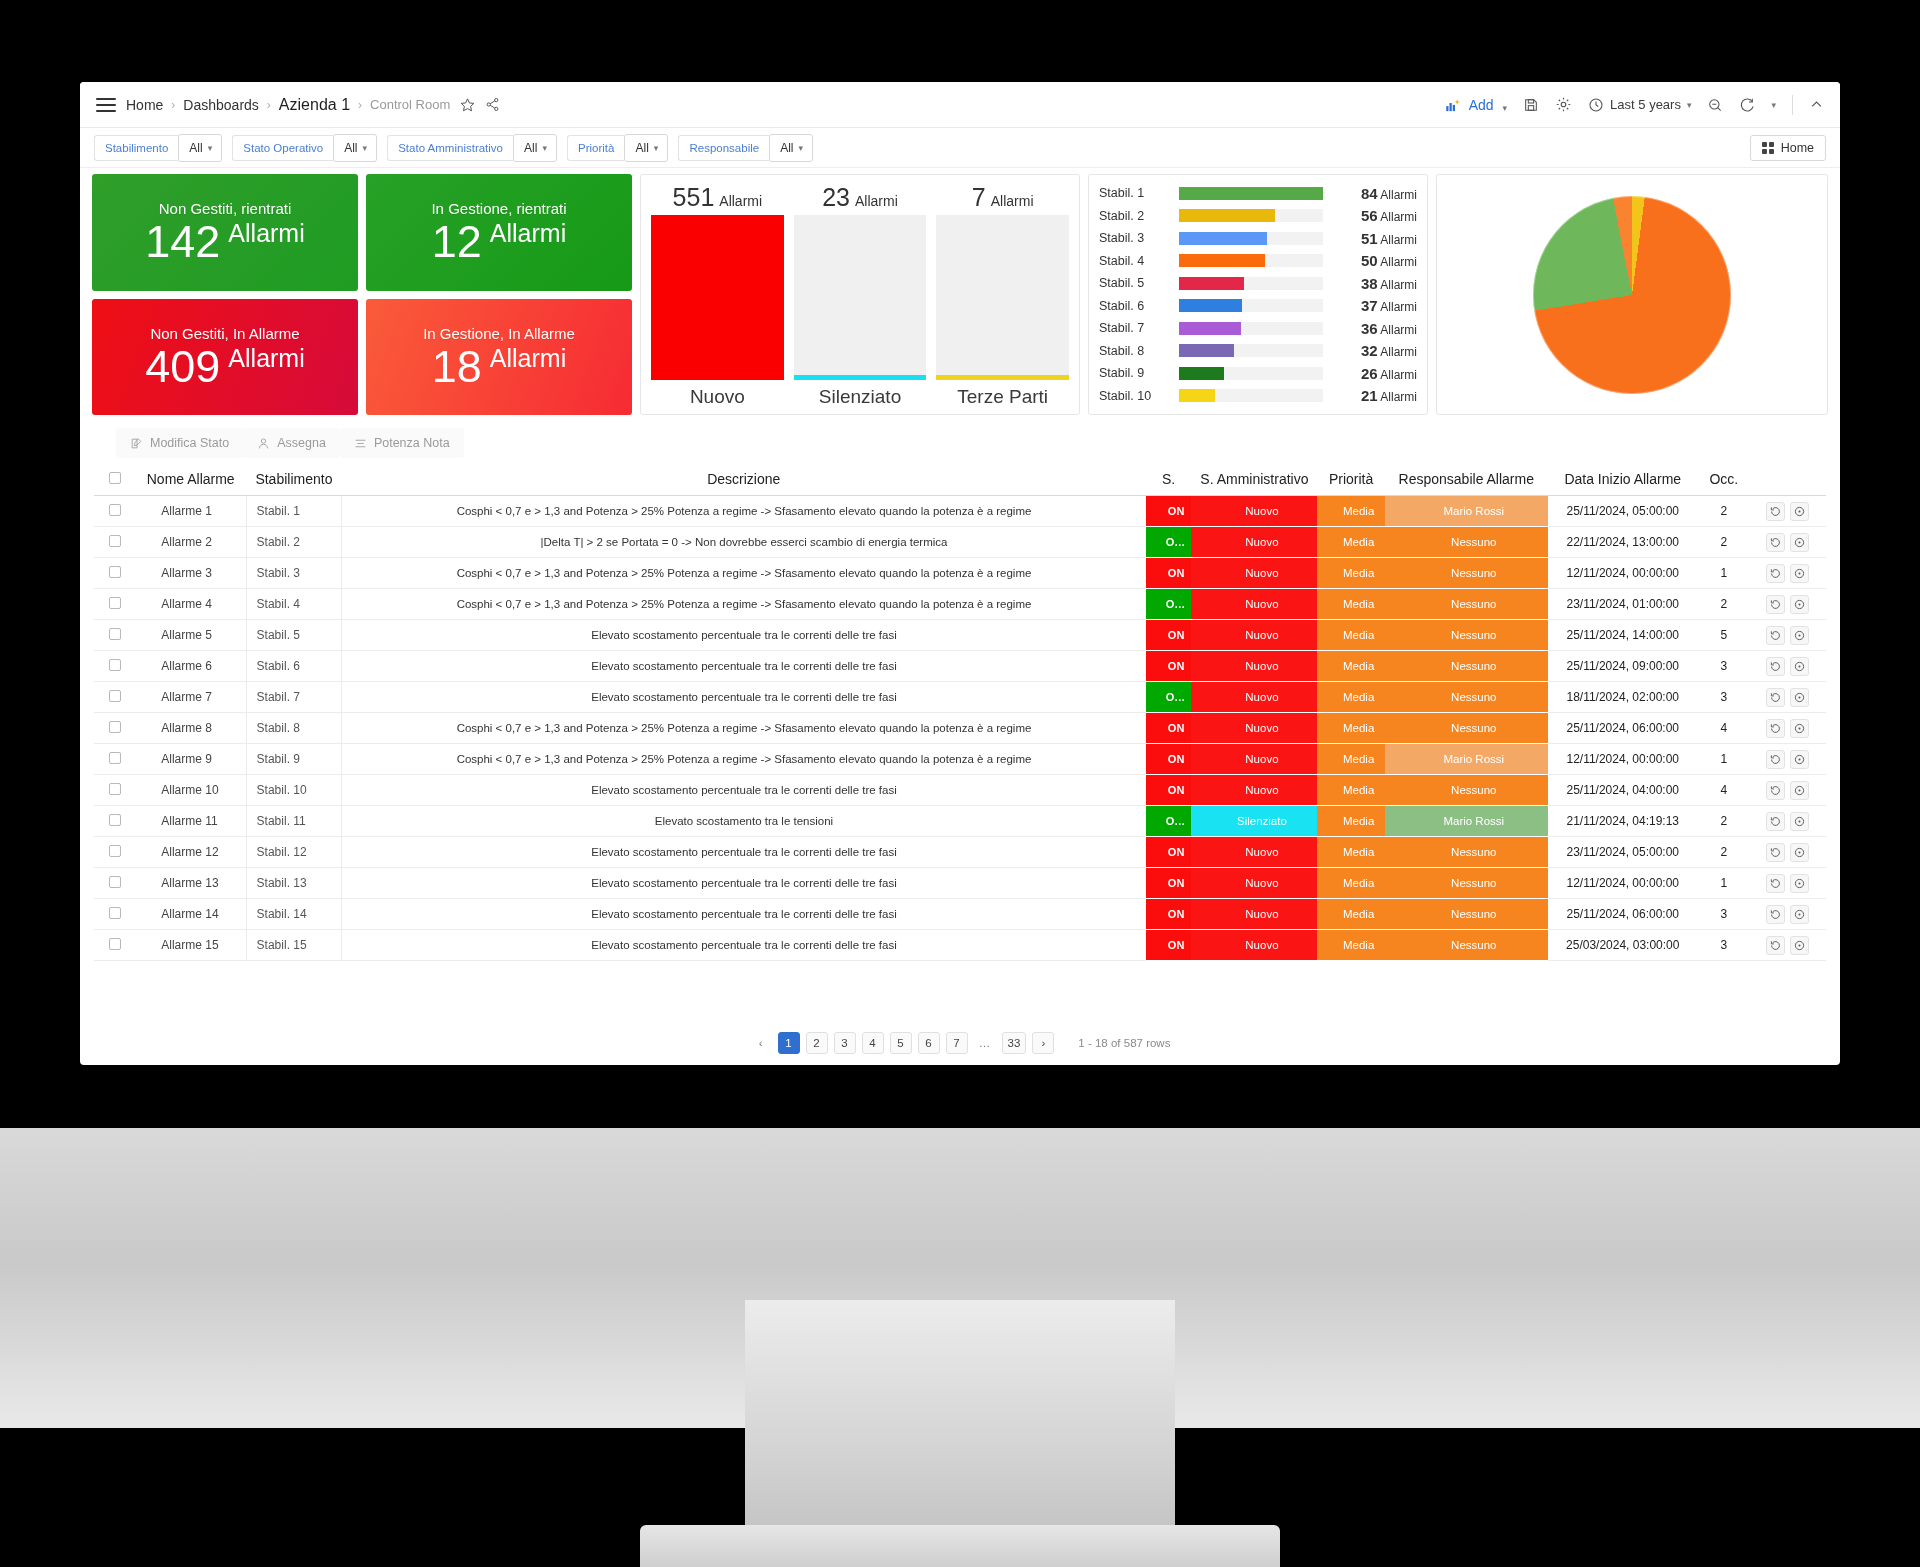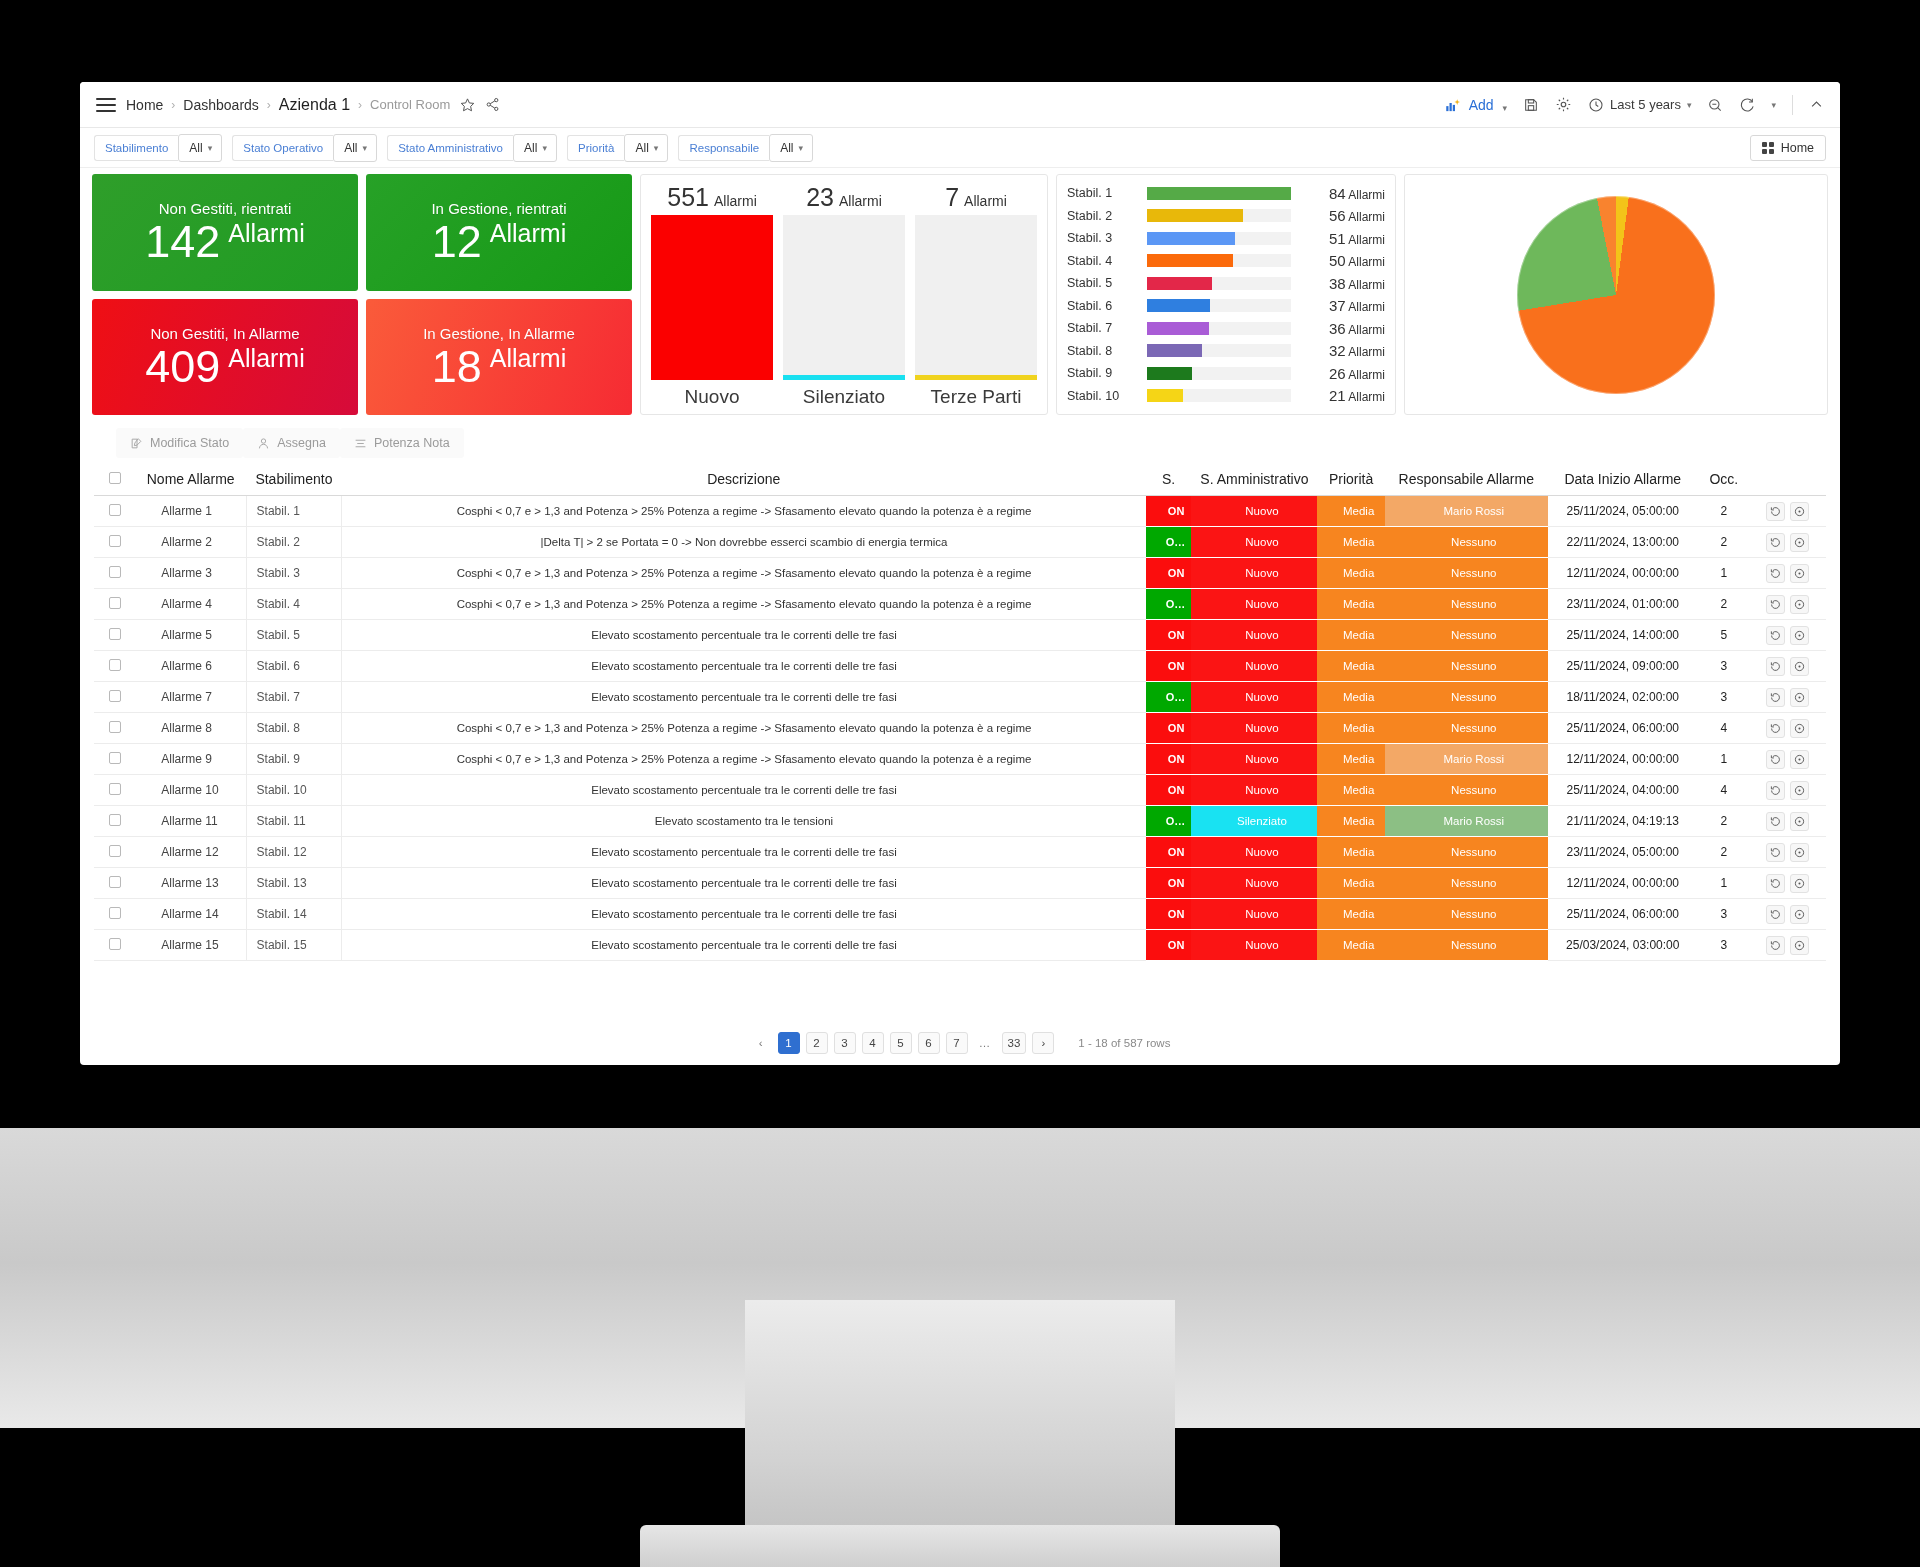--- a/index.html
+++ b/index.html
@@ -78,41 +78,41 @@
   .dash { flex: 0 0 255px; display: flex; gap: 8px; padding: 6px 12px 8px 12px; background: #fff; }
   .kpi-grid { width: 540px; display: grid; grid-template-columns: 1fr 1fr; grid-template-rows: 1fr 1fr; gap: 8px; }
   .kpi { border-radius: 3px; color: #fff; display: flex; flex-direction: column;
          align-items: center; justify-content: center; padding: 6px; }
   .kpi .t { font-size: 15px; font-weight: 400; margin-bottom: 2px; text-shadow: 0 1px 1px rgba(0,0,0,.12); }
   .kpi .v { display: flex; align-items: flex-start; gap: 8px; }
   .kpi .v .n { font-size: 45px; font-weight: 400; line-height: 1; }
   .kpi .v .u { font-size: 25px; font-weight: 400; }
 
   .colchart {
-    width: 408px; background: #fff; border: 1px solid #e6e6e6; border-radius: 3px;
+    width: 440px; background: #fff; border: 1px solid #e6e6e6; border-radius: 3px;
     padding: 8px 10px 6px; display: flex; gap: 10px;
   }
   .col { flex: 1; display: flex; flex-direction: column; }
   .col .head { text-align: center; display: flex; align-items: baseline; justify-content: center; gap: 5px; }
   .col .head .n { font-size: 25px; color: #333; font-weight: 400; }
   .col .head .u { font-size: 14px; color: #333; }
   .col .bar-area { flex: 1; display: flex; align-items: flex-end; margin: 3px 0 4px; }
   .col .bar { width: 100%; background: #f0f0f0; }
   .col .cap { text-align: center; font-size: 19px; color: #3a3a3a; padding-top: 2px; }
 
   .hbar {
     width: 340px; background: #fff; border: 1px solid #e6e6e6; border-radius: 3px;
     padding: 8px 10px; display: flex; flex-direction: column; justify-content: space-between;
   }
   .hrow { display: flex; align-items: center; gap: 8px; height: 20px; }
   .hrow .lbl { width: 72px; font-size: 12.5px; color: #333; text-align: left; }
   .hrow .track { flex: 1; height: 13px; background: #f2f2f2; position: relative; }
   .hrow .fill { height: 13px; }
   .hrow .amt { width: 86px; text-align: right; font-size: 12px; color: #333; }
-  .hrow .amt b { font-size: 15px; font-weight: 400; }
+  .hrow .amt b { font-size: 15px; font-weight: 700; }
 
   .pie-card {
     flex: 1; background: #fff; border: 1px solid #e6e6e6; border-radius: 3px;
     display: flex; align-items: center; justify-content: center;
   }
   .pie { width: 198px; height: 198px; border-radius: 50%; }
 
   
   .actions { flex: 0 0 42px; display: flex; align-items: center; padding: 4px 36px 6px; gap: 0; }
   .abtn {

